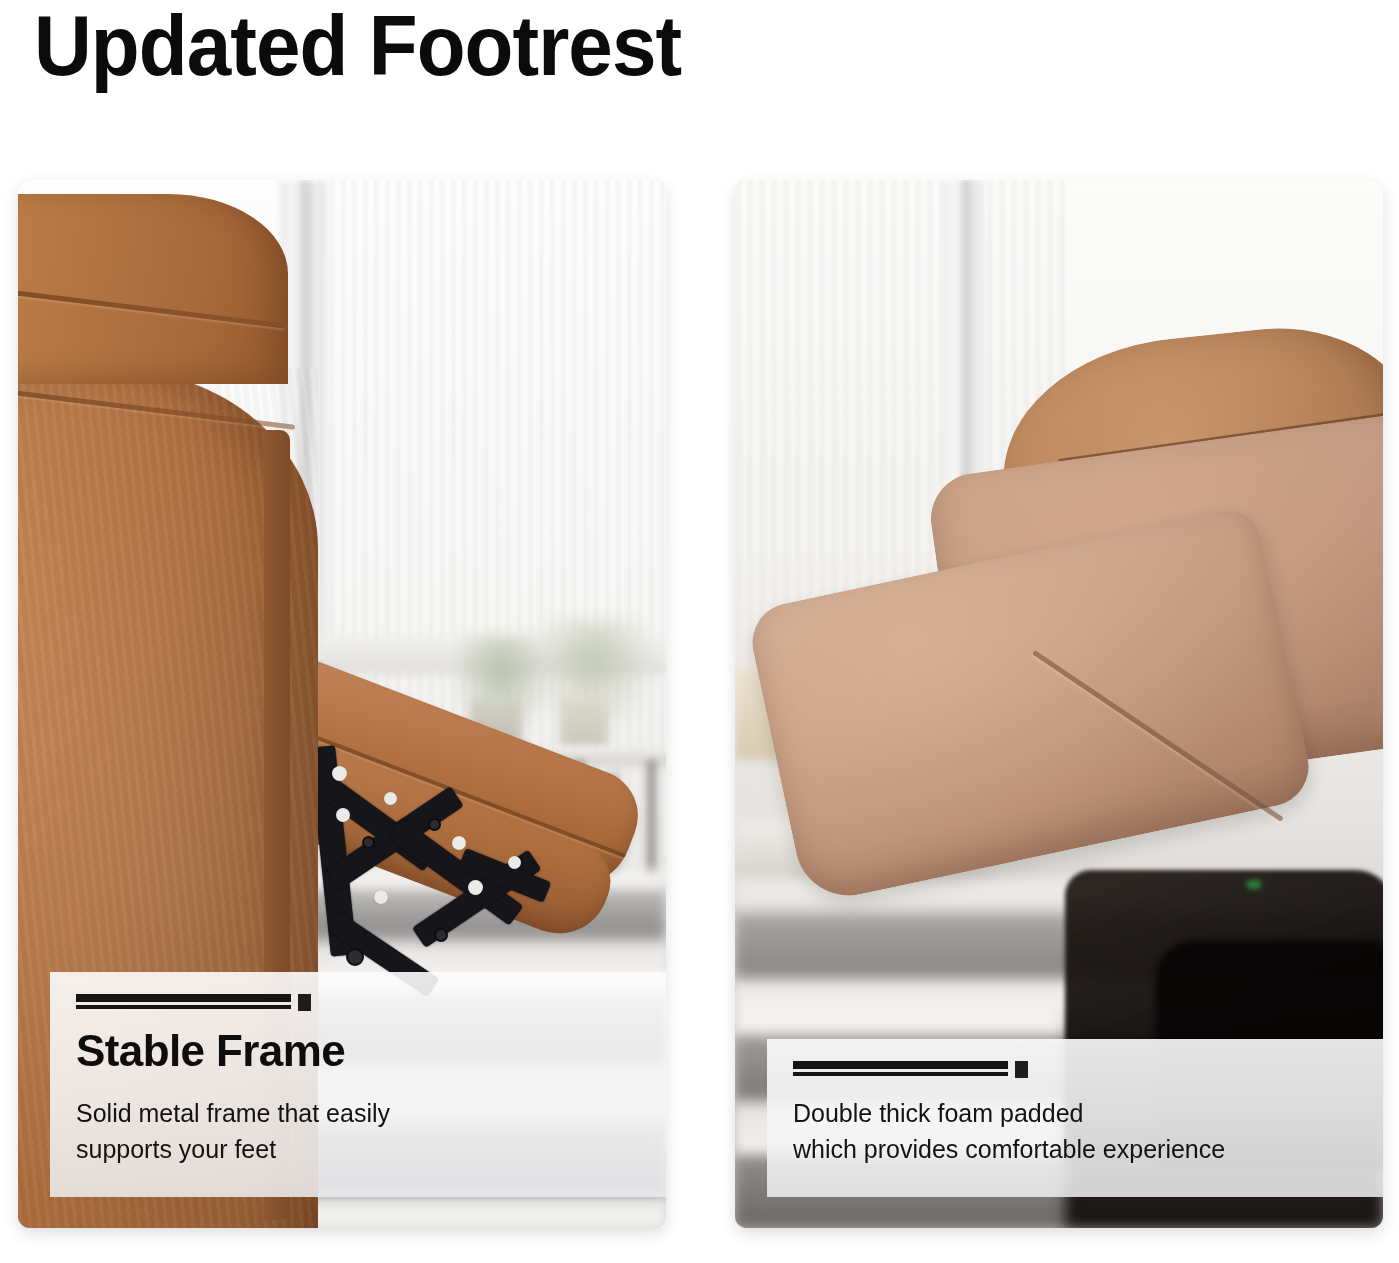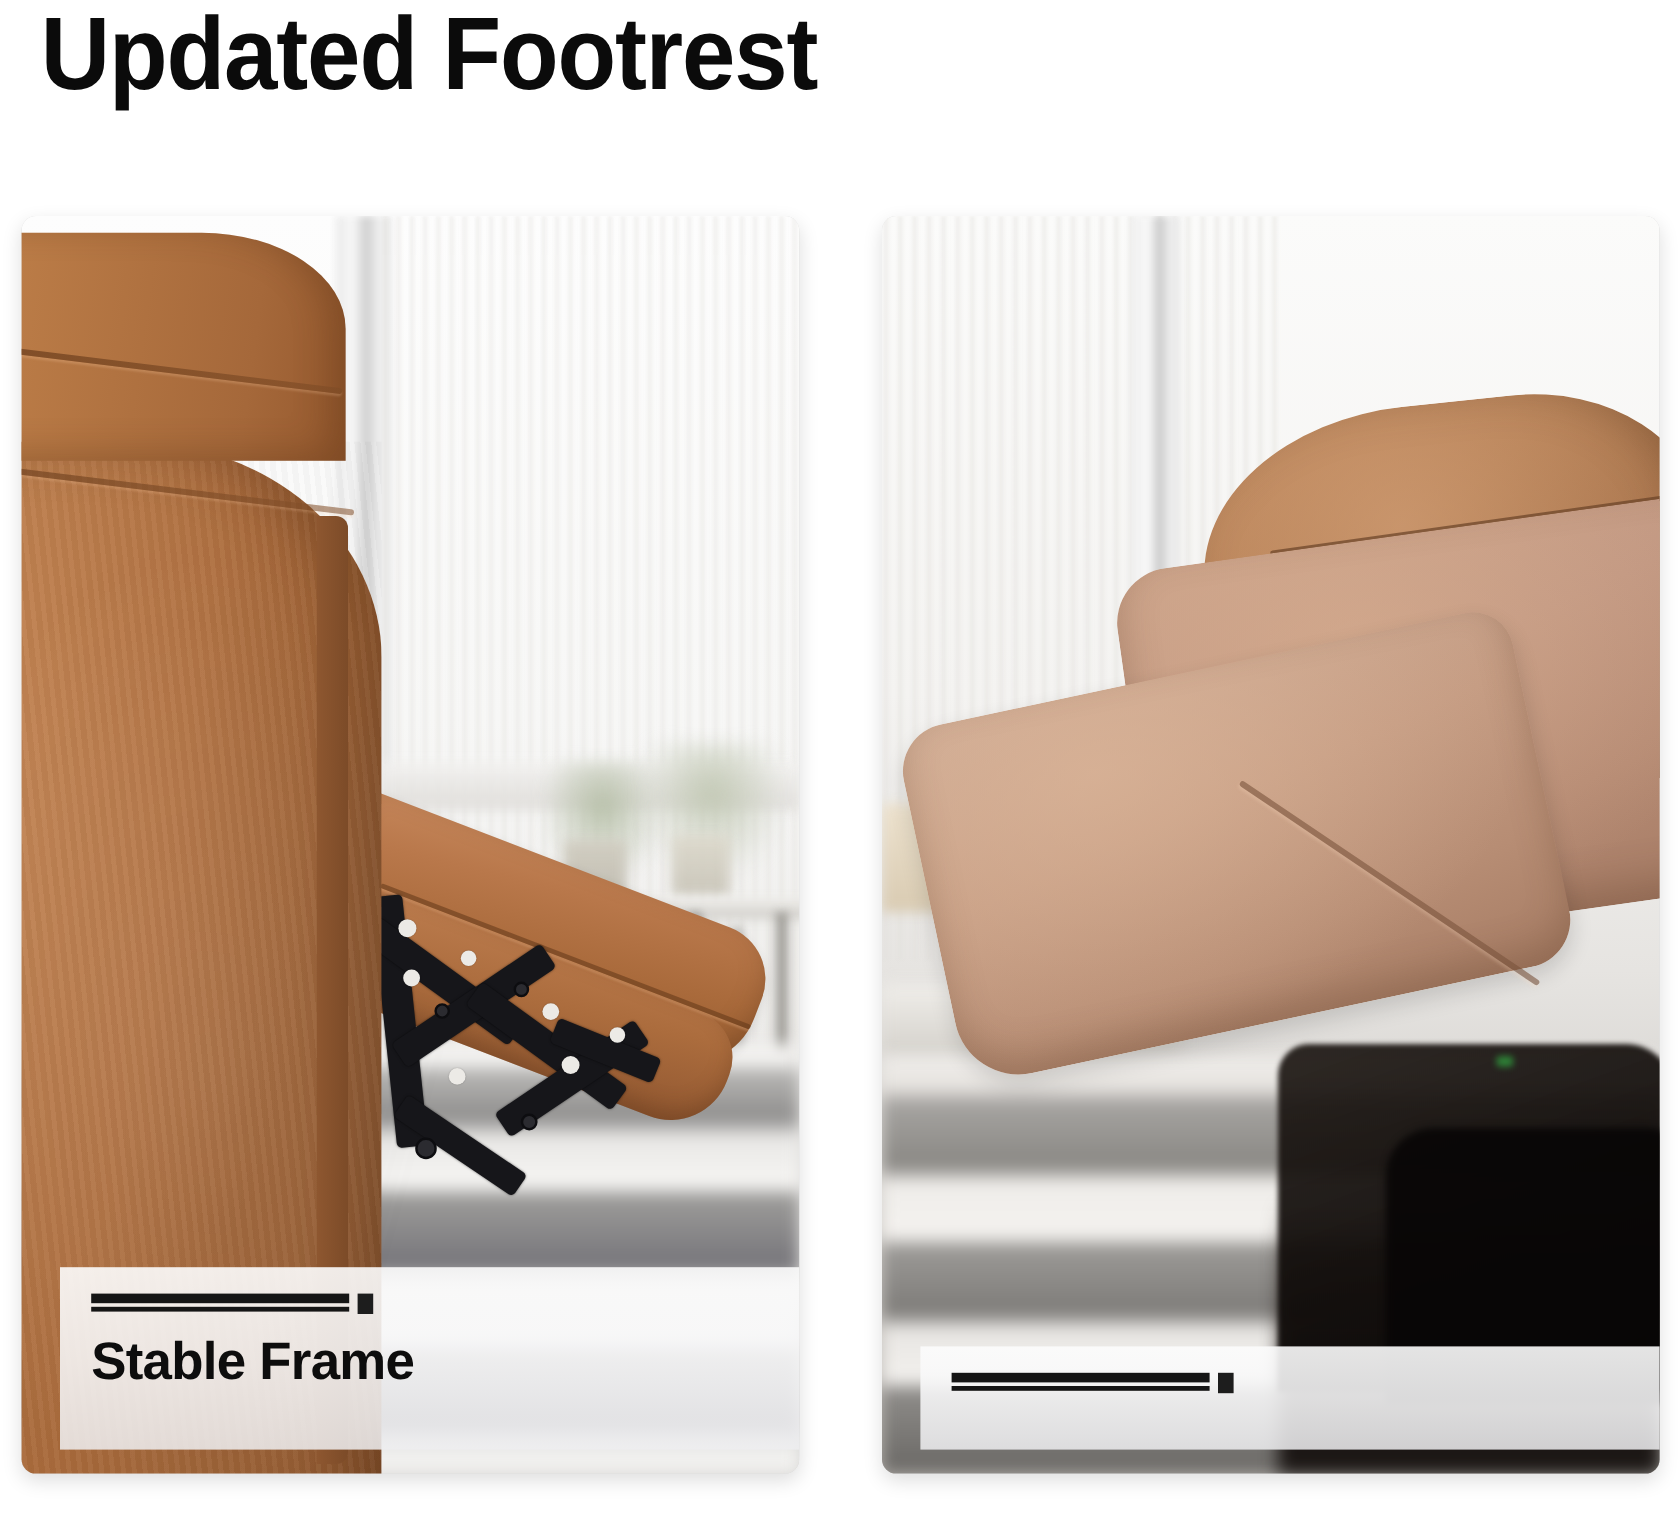--- a/index.html
+++ b/index.html
@@ -394,21 +394,21 @@
     background: #2f8f3a;
     filter: blur(2.6px);
     border-radius: 3px;
     opacity: .85;
   }
 
   
   .caption {
     position: absolute;
     left: 32px;
-    bottom: 20px;
+    bottom: 31px;
     width: 558px;
     padding: 22px 40px 30px 26px;
     background: linear-gradient(180deg, rgba(252,252,252,.90) 0%, rgba(246,246,247,.88) 55%, rgba(238,238,240,.86) 100%);
   }
   .caption-right {
     width: 572px;
   }
   .rulebar {
     position: relative;
     width: 244px;
@@ -508,20 +508,22 @@
       <div class="backedge-l"></div>
     </div>
 
     <div class="caption">
       <div class="rulebar">
         <div class="r1"></div>
         <div class="r2"></div>
         <div class="sq"></div>
       </div>
       <h2>Stable Frame</h2>
+      <p>Solid metal frame that easily
+supports your feet</p>
     </div>
   </div>
 
   <div class="panel panel-right">
 
     <div class="photo">
       <div class="bg-r"></div>
       <div class="curtain-r"></div>
       <div class="mullion-r"></div>
       <div class="bench-r"></div>
@@ -541,16 +543,18 @@
       <div class="footpad-r"></div>
       <div class="footpad-seam-r"></div>
     </div>
 
     <div class="caption caption-right">
       <div class="rulebar">
         <div class="r1"></div>
         <div class="r2"></div>
         <div class="sq"></div>
       </div>
+      <p>Double thick foam padded
+which provides comfortable experience</p>
     </div>
   </div>
 
 </div>
 
 </body></html>

